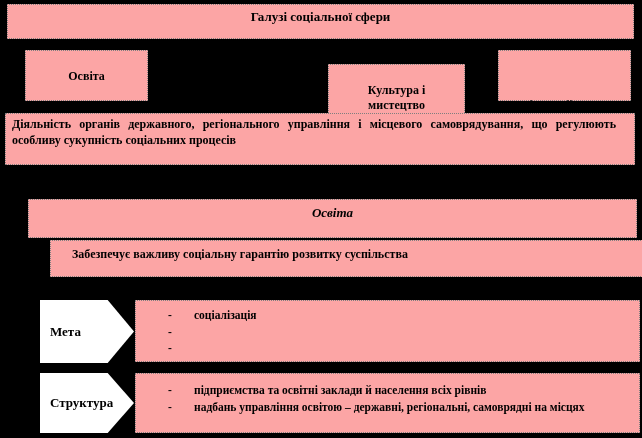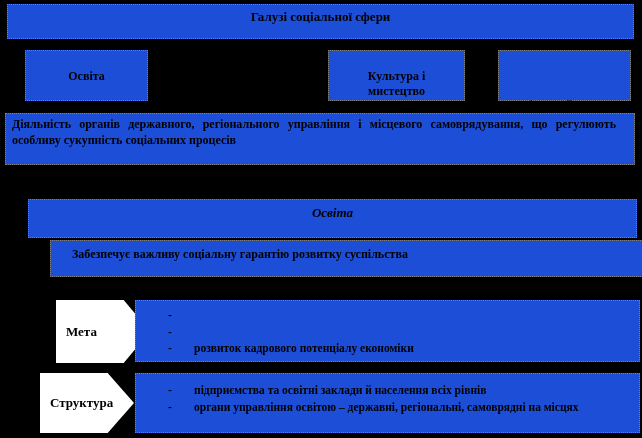--- a/index.html
+++ b/index.html
@@ -9,55 +9,55 @@
     width: 642px;
     height: 438px;
     background: #000;
     color: #000;
     font-family: "Liberation Serif", serif;
     font-weight: bold;
     overflow: hidden;
   }
   .box {
     position: absolute;
-    background: #1d4ed8;
+    background: #fca5a5;
     border: 1px dotted #7f7f7f;
   }
   .title-box {
     left: 7px; top: 4px; width: 627px; height: 35px;
     text-align: center; font-size: 13px; padding-top: 4px;
   }
   .branch {
     top: 50px; height: 51px;
     font-size: 12px; padding-top: 4px;
     text-align: center; white-space: pre-line; line-height: 1.2;
   }
   .branch-0 { left: 25px;  width: 123px; }
   .branch-1 { left: 170px; width: 132px; }
-  .branch-2 { left: 328px; width: 137px; }
+  .branch-2 { left: 328px; width: 137px; margin-top: 14px; }
   .branch-3 { left: 498px; width: 133px; text-align: left; padding-left: 9px; padding-top: 20px; line-height: 1.9; }
   .def-box {
     left: 5px; top: 113px; width: 630px; height: 52px;
     font-size: 12px; padding: 3px 18px 0 6px;
     text-align: justify; line-height: 1.3;
   }
   .section-title {
     left: 28px; top: 199px; width: 609px; height: 39px;
     text-align: center; font-size: 13px; font-style: italic; padding-top: 5px;
   }
   .subtitle-box {
     left: 40px; top: 240px; width: 597px; height: 37px;
     font-size: 12px; padding: 6px 4px 0 21px; margin-left: 10px;
   }
   .arrow {
     position: absolute; background: #fff;
     display: flex; align-items: center;
     clip-path: polygon(0 0, 72% 0, 100% 50%, 72% 100%, 0 100%);
   }
-  .arrow-0 { left: 40px; top: 300px; width: 94px; height: 63px; margin-left: 16px; }
+  .arrow-0 { left: 40px; top: 300px; width: 94px; height: 63px; }
   .arrow-1 { left: 40px; top: 373px; width: 94px; height: 60px; }
   .arrow-label { padding-left: 10px; font-size: 13px; }
   .list-box { font-size: 11.5px; left: 135px; width: 505px; }
   .list-0 { top: 300px; height: 62px; padding-top: 6px; }
   .list-1 { top: 373px; height: 60px; padding-top: 8px; }
   .li { display: flex; line-height: 1.45; }
   .li .dash { flex: none; margin-left: 32px; width: 26px; }
   .li .item-text { flex: 1; padding-right: 4px; }
 </style>
 </head>
@@ -92,37 +92,37 @@
   <div class="box subtitle-box">
     <span>Забезпечує важливу соціальну гарантію розвитку суспільства</span>
   </div>
 
   <div class="arrow arrow-0">
     <span class="arrow-label">Мета</span>
   </div>
   <div class="box list-box list-0">
     <div class="li">
       <span class="dash">-</span>
+      <span class="item-text">соціалізація</span>
     </div>
     <div class="li">
       <span class="dash">-</span>
     </div>
     <div class="li">
       <span class="dash">-</span>
-      <span class="item-text">розвиток кадрового потенціалу економіки</span>
     </div>
   </div>
 
   <div class="arrow arrow-1">
     <span class="arrow-label">Структура</span>
   </div>
   <div class="box list-box list-1">
     <div class="li">
       <span class="dash">-</span>
       <span class="item-text">підприємства та освітні заклади й населення всіх рівнів</span>
     </div>
     <div class="li">
       <span class="dash">-</span>
-      <span class="item-text">органи управління освітою – державні, регіональні, самоврядні на місцях</span>
+      <span class="item-text">надбань управління освітою – державні, регіональні, самоврядні на місцях</span>
     </div>
   </div>
 
 </div>
 
 </body></html>

